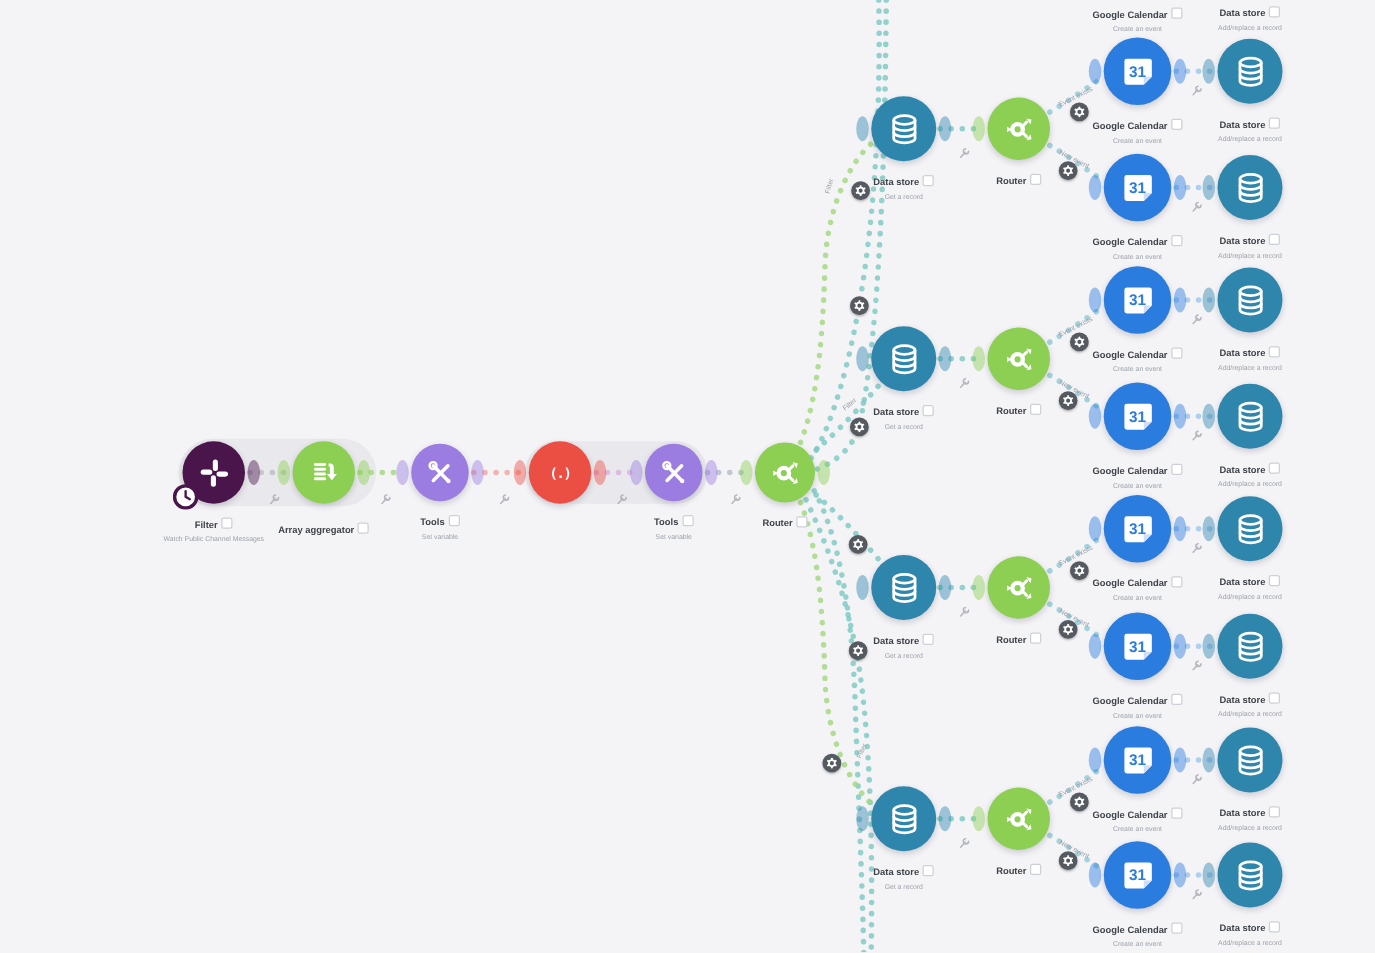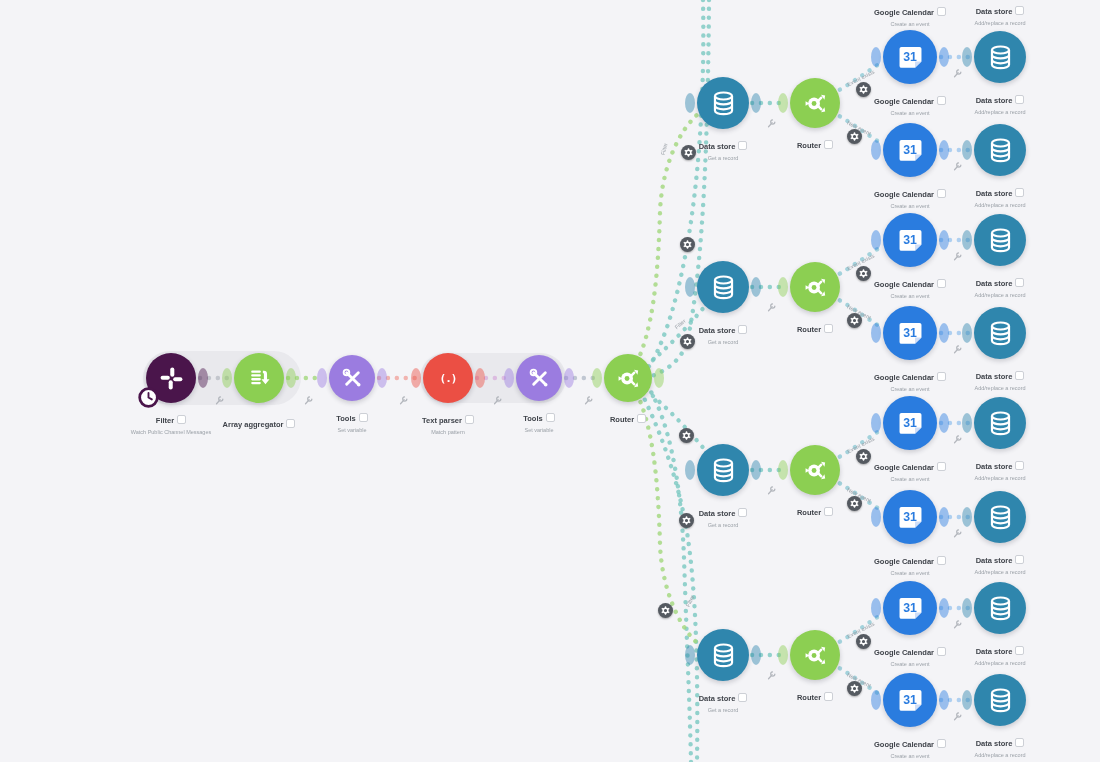--- a/index.html
+++ b/index.html
@@ -112,21 +112,20 @@
       </span>
     </div>
     <div class="nlabel" style="left: 277px; top: 406px;"><span class="t">Tools</span><span class="badge"></span><div class="sub">Set variable</div></div>
     <div class="node" style="left: 423px; top: 353px; width: 50px; height: 50px; background: rgb(235, 79, 68);">
       <span class="bump l" style="background: rgb(235, 79, 68);"></span>
       <span class="bump r" style="background: rgb(235, 79, 68);"></span>
       <span class="nicon">
         <span class="ptxt">(.)</span>
       </span>
     </div>
-    <div class="nlabel" style="left: 373px; top: 408px;"><span class="t">Text parser</span><span class="badge"></span><div class="sub">Match pattern</div></div>
     <div class="node" style="left: 516px; top: 355px; width: 46px; height: 46px; background: rgb(155, 124, 224);">
       <span class="bump l" style="background: rgb(155, 124, 224);"></span>
       <span class="bump r" style="background: rgb(155, 124, 224);"></span>
       <span class="nicon">
         <svg width="25" height="25" viewBox="0 0 24 24">
           <g fill="none" stroke="#fff" stroke-width="2.7" stroke-linecap="round">
             <path d="M6.4 6.4 L17.6 17.6"></path>
             <path d="M17.6 6.4 L6.4 17.6"></path>
           </g>
           <circle cx="6.2" cy="6.2" r="2.7" fill="none" stroke="#fff" stroke-width="1.8"></circle>

